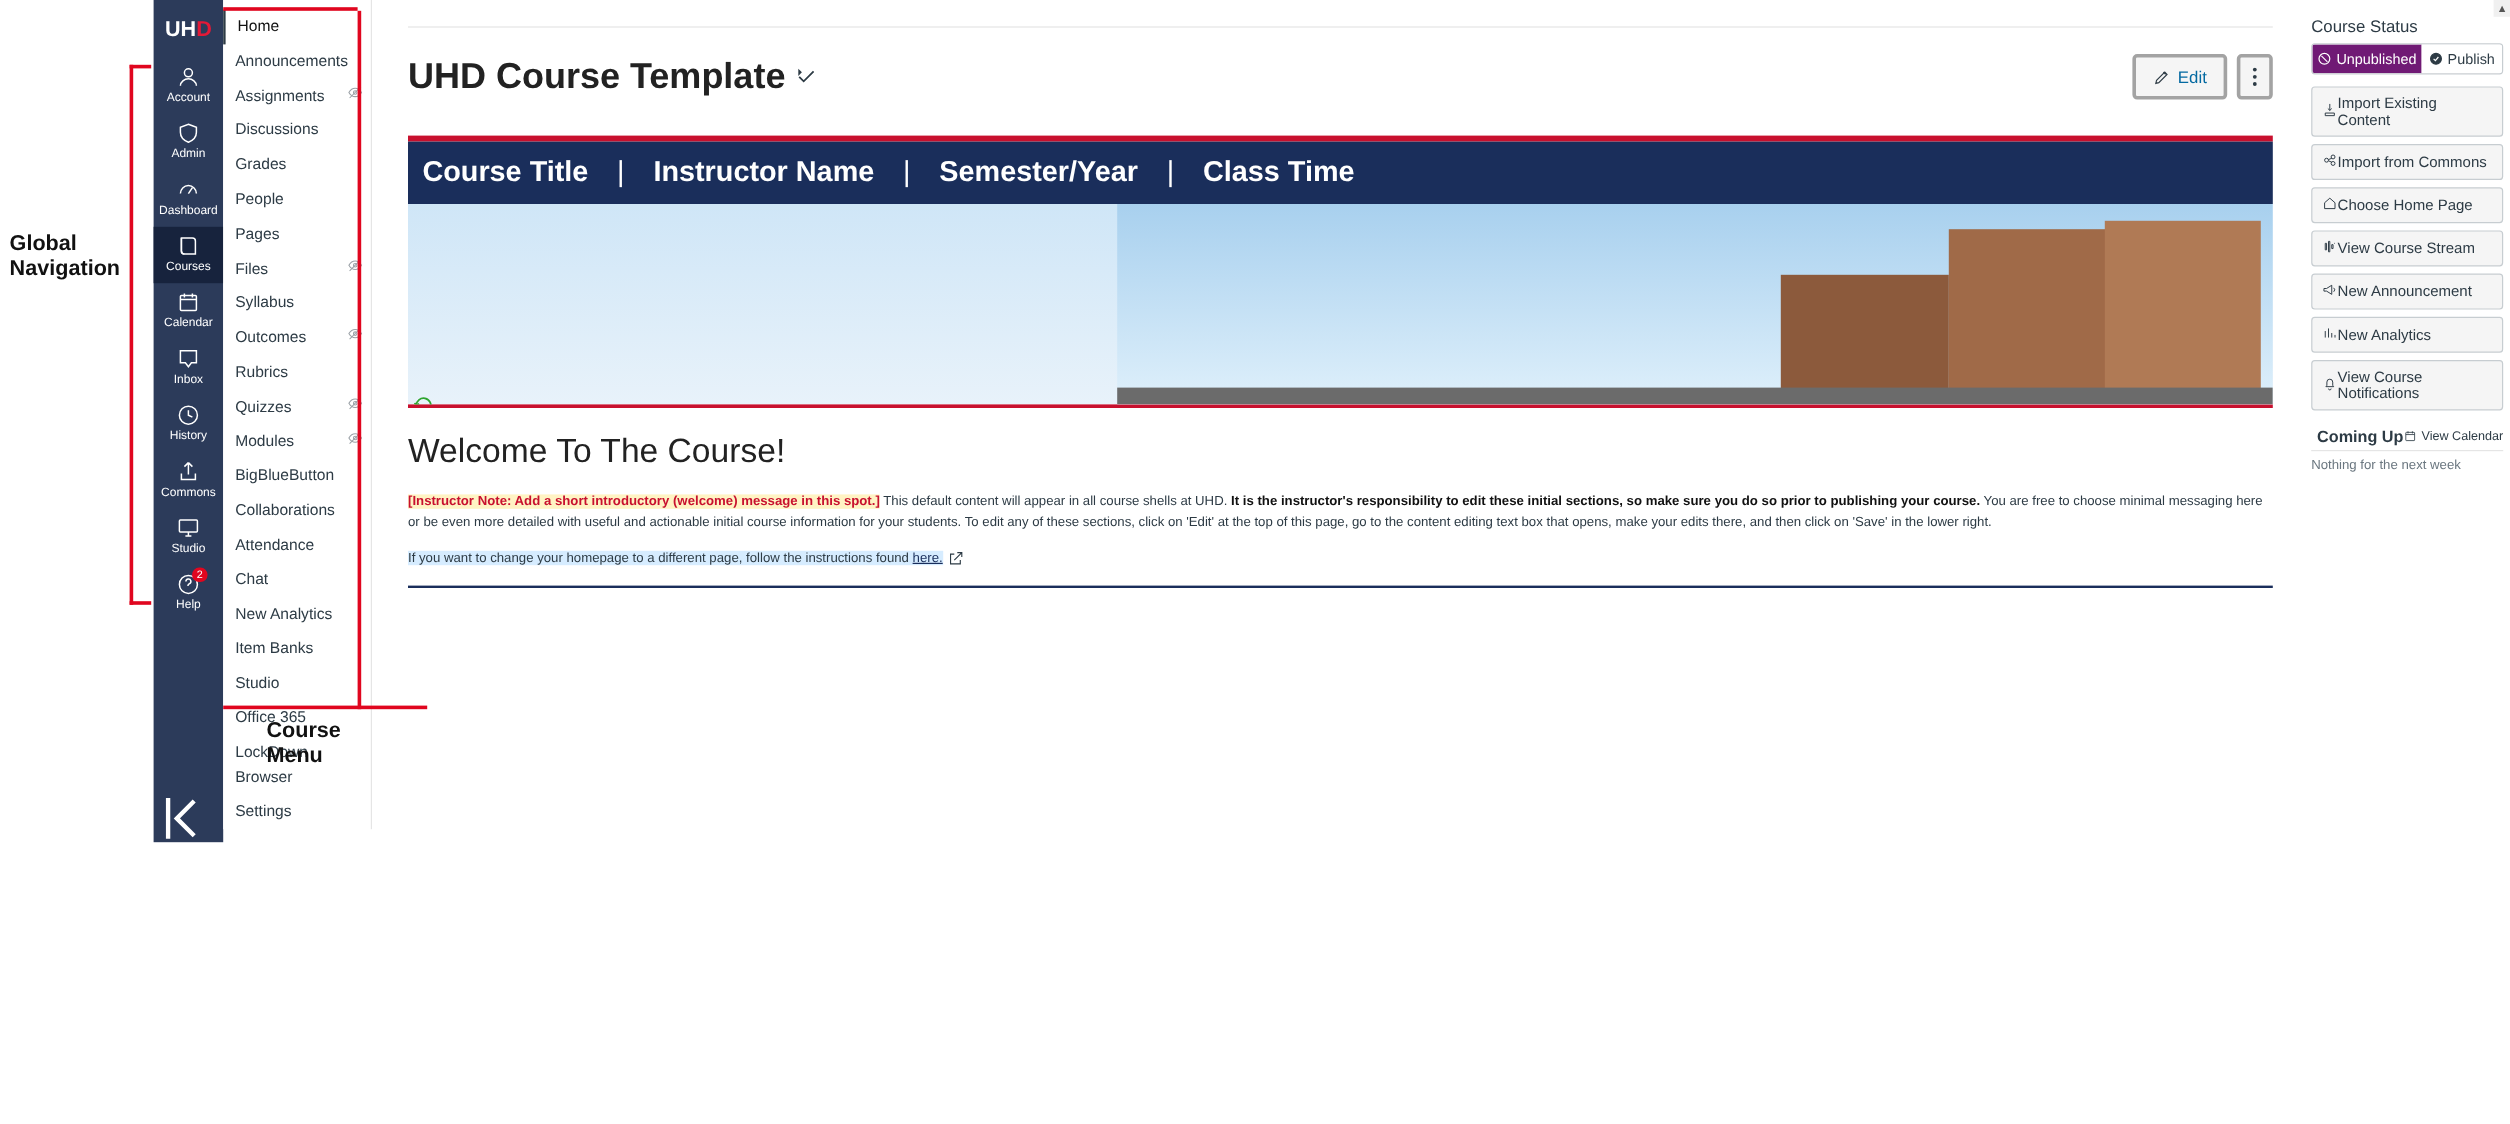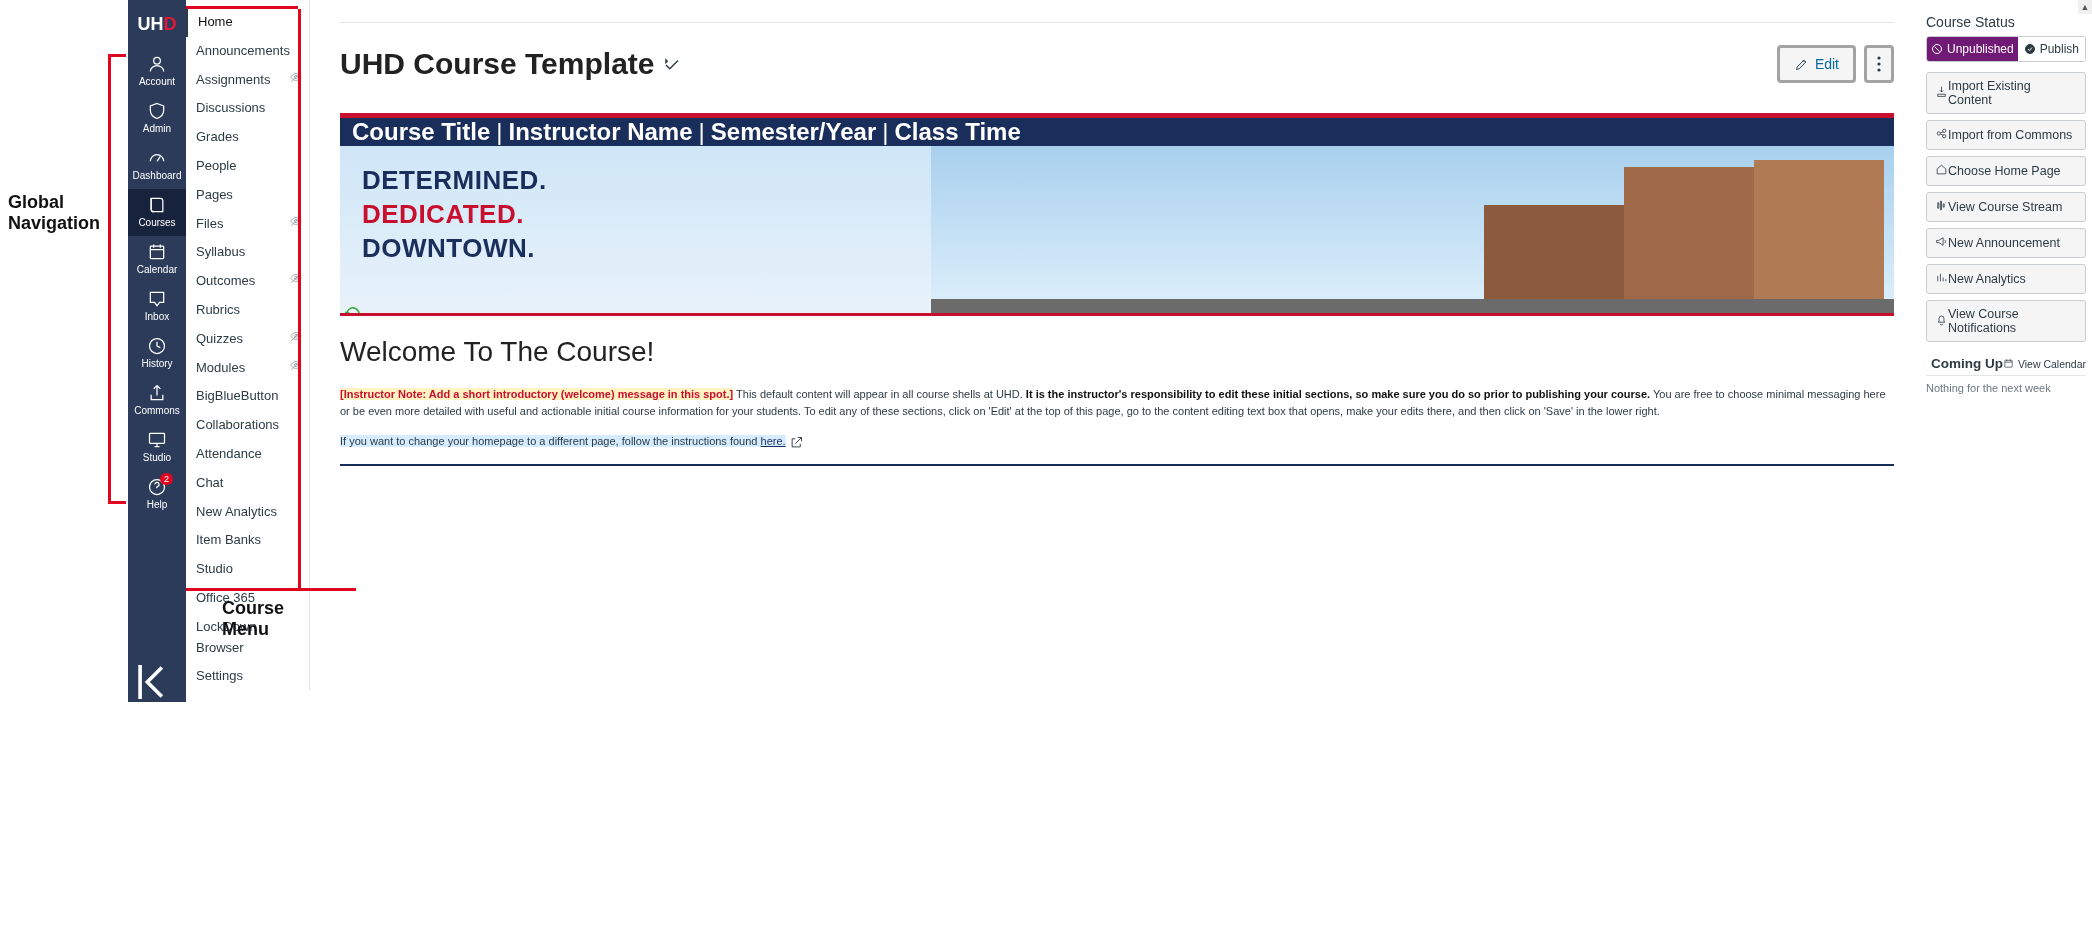--- a/index.html
+++ b/index.html
@@ -37,21 +37,21 @@
   .page-title { font-size:30px; font-weight:600; color:#222; display:flex; align-items:center; gap:8px;}
   .title-badge svg{ width:18px; height:18px; fill:#2d3b45; }
   .title-actions { display:flex; gap:8px; }
   .btn { border:3px solid #a3a3a3; background:#f5f5f5; border-radius:4px; padding:8px 14px; font-size:14px; cursor:pointer; display:flex; align-items:center; gap:6px; color:#0369a1;}
   .btn.icon-only { padding:8px 10px; }
   .btn svg { width:15px; height:15px; stroke:#2d3b45; fill:none; stroke-width:1.5;}
   .btn.icon-only svg{ width:4px; height:16px; fill:#2d3b45; stroke:none;}
 
   .content-body { margin-top: 30px; }
   .banner { border-top:5px solid #c8102e; }
-  .banner-strip { background:#1a2e5b; color:#fff; padding:0 12px; font-size:24px; font-weight:600; display:flex; gap:2px; flex-wrap:wrap;}
+  .banner-strip { background:#1a2e5b; color:#fff; padding:12px 12px; font-size:24px; font-weight:600; display:flex; gap:20px; flex-wrap:wrap;}
   .banner-strip .sep { color:#fff; font-weight:400; padding:0 4px;}
   .hero { position:relative; height:170px; background:linear-gradient(#cfe6f7,#e8f2fa); overflow:hidden; border-bottom:3px solid #c8102e;}
   .hero-text { position:absolute; left:22px; top:18px; font-weight:800; line-height:1.3;}
   .hero-text .l1{ color:#1a2e5b; font-size:26px; letter-spacing:0.5px;}
   .hero-text .l2{ color:#c8102e; font-size:26px; letter-spacing:0.5px;}
   .hero-text .l3{ color:#1a2e5b; font-size:26px; letter-spacing:0.5px;}
   .building { position:absolute; right:0; bottom:0; width:62%; height:100%; }
   .building .sky{ position:absolute; inset:0; background:linear-gradient(#a8d0ee,#dff0fb);}
   .building .b1{position:absolute; bottom:8px; right:270px; width:140px; height:100px; background:#8c5a3c;}
   .building .b2{position:absolute; bottom:8px; right:120px; width:150px; height:138px; background:#a06a48;}
@@ -351,25 +351,20 @@
         <div class="banner-strip" id="banner-strip">
             <span>Course Title</span>
             <span class="sep">|</span>
             <span>Instructor Name</span>
             <span class="sep">|</span>
             <span>Semester/Year</span>
             <span class="sep">|</span>
             <span>Class Time</span>
           </div>
         <div class="hero">
-          <div class="hero-text">
-            <div class="l1">DETERMINED.</div>
-            <div class="l2">DEDICATED.</div>
-            <div class="l3">DOWNTOWN.</div>
-          </div>
           <div class="building">
             <div class="sky"></div>
               <div class="b1"></div>
               <div class="b2"></div>
               <div class="b3"></div>
               <div class="ground"></div>
           </div>
           <span class="hero-badge">
             <svg viewBox="0 0 24 24">
                 <path d="M4 12a8 8 0 1 1 3 6M4 12l-2-3m2 3l3-2"></path>

